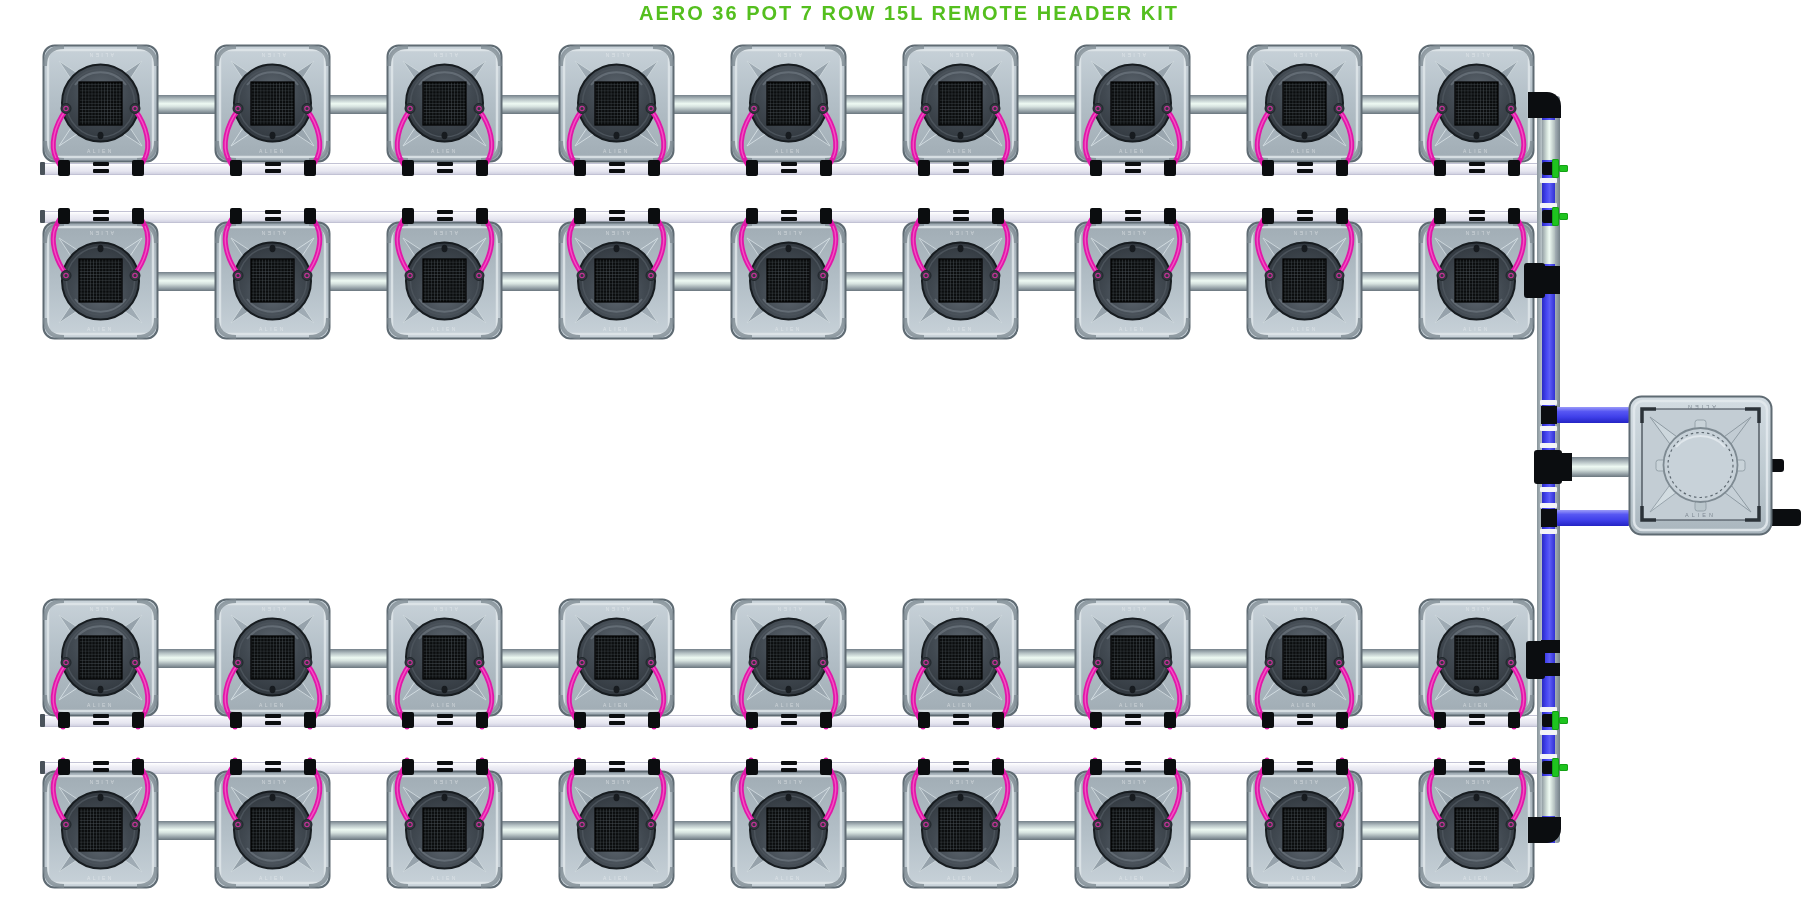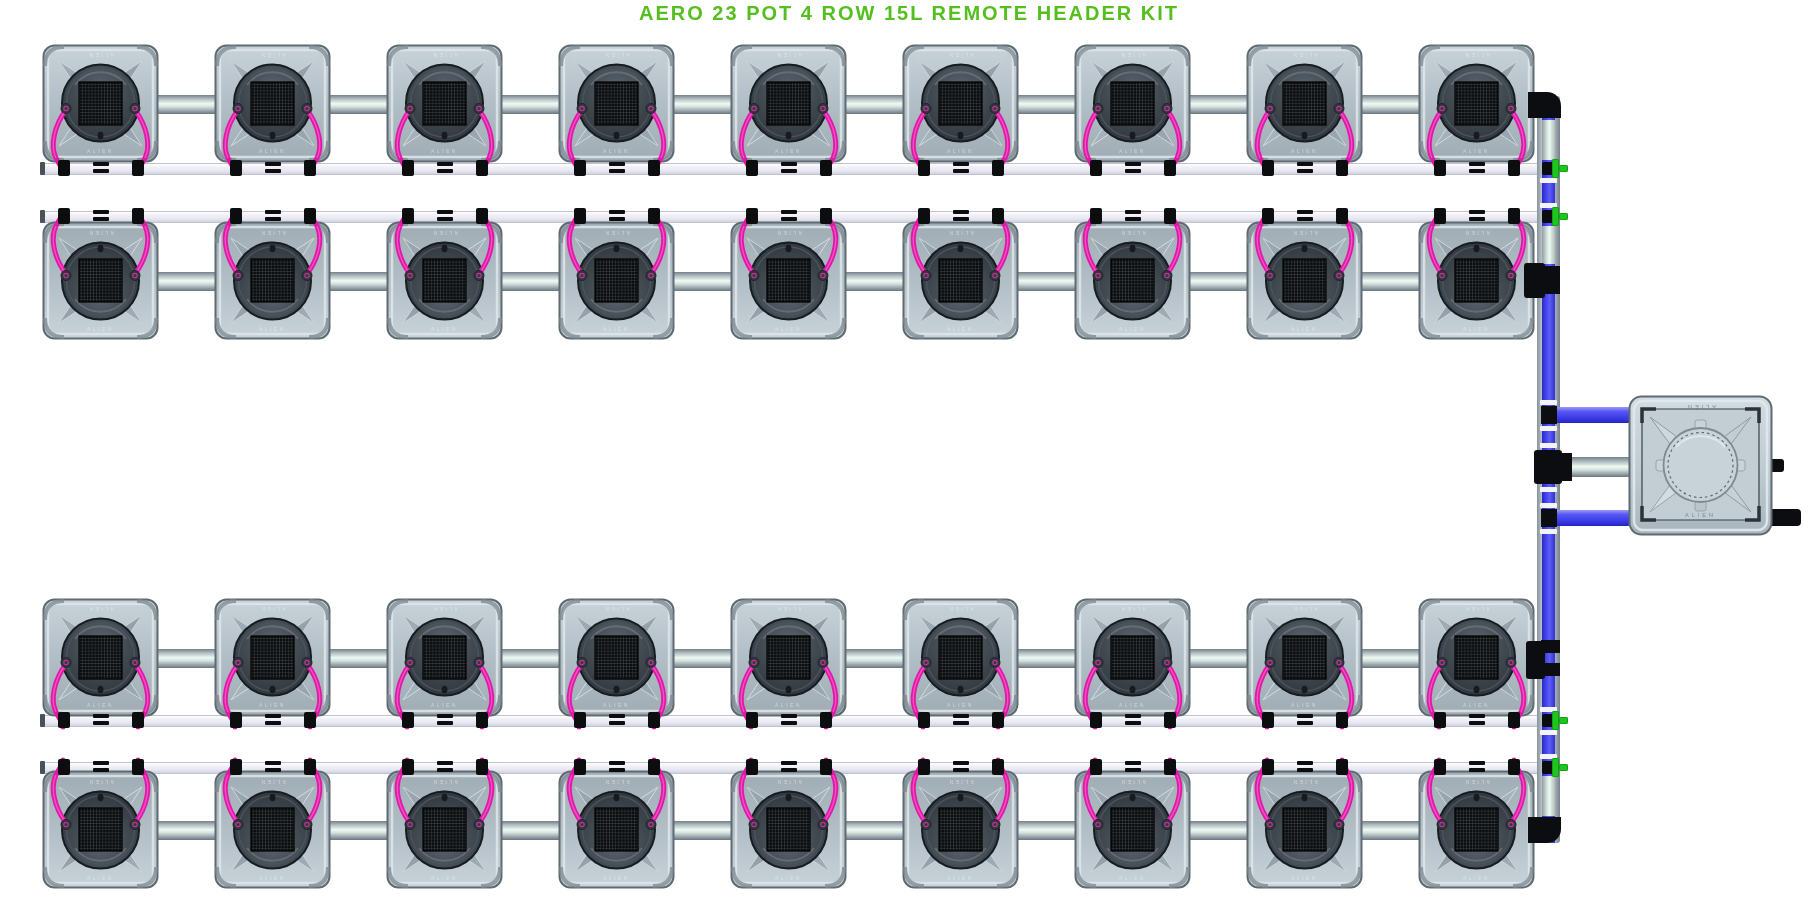--- a/index.html
+++ b/index.html
@@ -113,21 +113,21 @@
         <rect x="107" y="65" width="10" height="11" rx="2.5" fill="#c9d3d9" stroke="#97a3ab"></rect>
         <circle cx="72.5" cy="70" r="37" fill="#c8d2d9" stroke="#7e8a92" stroke-width="1.8"></circle>
         <circle cx="72.5" cy="70" r="32.5" fill="none" stroke="#5d6870" stroke-width="1.2" stroke-dasharray="2.5,3"></circle>
         <path d="M48,52 A33,33 0 0 1 97,52" fill="none" stroke="#e8eef2" stroke-width="2" opacity="0.7"></path>
         <text class="brandT" x="72.5" y="13.5" font-size="5.5" letter-spacing="3" text-anchor="middle" fill="#6b7680" opacity="0.8" transform="rotate(180 72.5 11.5)">ALIEN</text>
         <text class="brandT" x="72.5" y="122" font-size="5.5" letter-spacing="3" text-anchor="middle" fill="#6b7680" opacity="0.8">ALIEN</text>
       </symbol>
     </defs>
   </svg>
 
-  <div class="title">AERO 23 POT 4 ROW 15L REMOTE HEADER KIT</div>
+  <div class="title">AERO 36 POT 7 ROW 15L REMOTE HEADER KIT</div>
 
   <div class="layer" id="rows-layer">
       <div class="hpipe" style="left: 153px; top: 94.5px; width: 67px; height: 19px; z-index: 1;"></div>
       <div class="hpipe" style="left: 325px; top: 94.5px; width: 67px; height: 19px; z-index: 1;"></div>
       <div class="hpipe" style="left: 497px; top: 94.5px; width: 67px; height: 19px; z-index: 1;"></div>
       <div class="hpipe" style="left: 669px; top: 94.5px; width: 67px; height: 19px; z-index: 1;"></div>
       <div class="hpipe" style="left: 841px; top: 94.5px; width: 67px; height: 19px; z-index: 1;"></div>
       <div class="hpipe" style="left: 1013px; top: 94.5px; width: 67px; height: 19px; z-index: 1;"></div>
       <div class="hpipe" style="left: 1185px; top: 94.5px; width: 67px; height: 19px; z-index: 1;"></div>
       <div class="hpipe" style="left: 1357px; top: 94.5px; width: 67px; height: 19px; z-index: 1;"></div>

